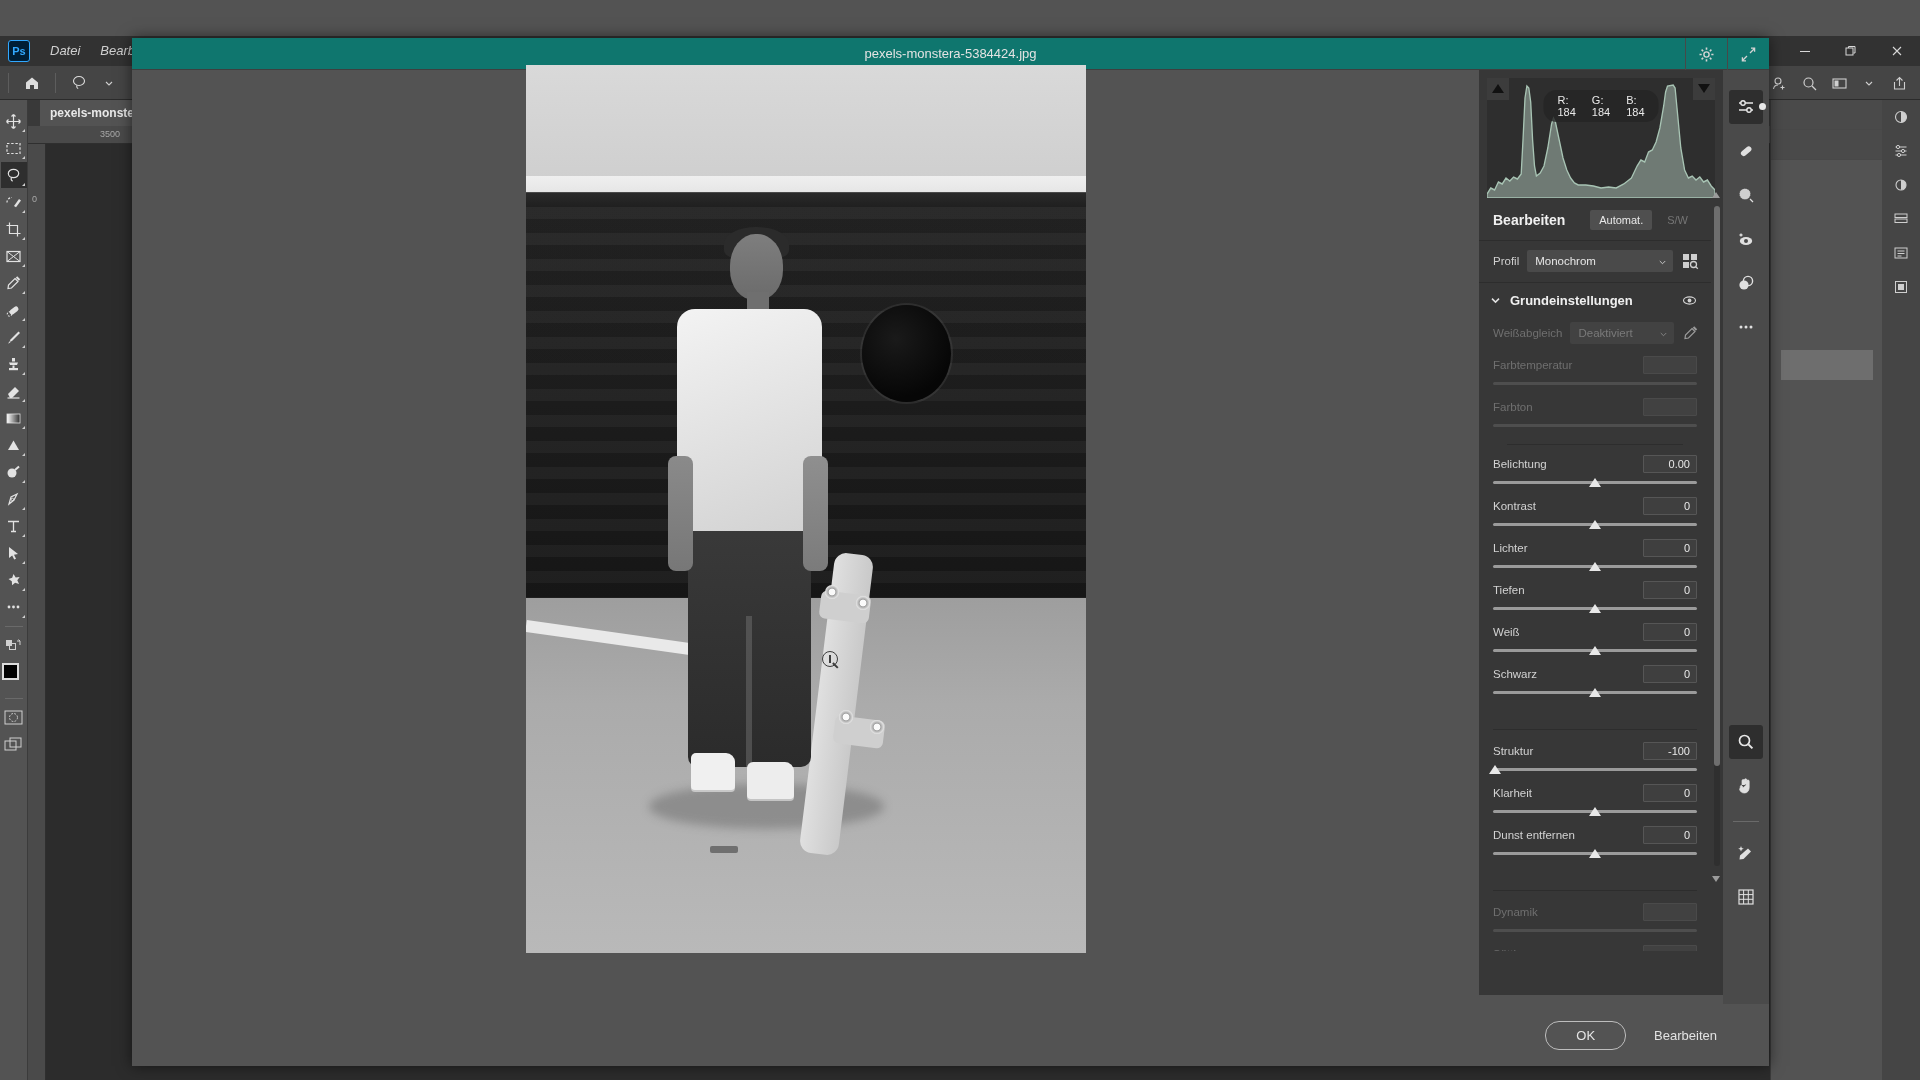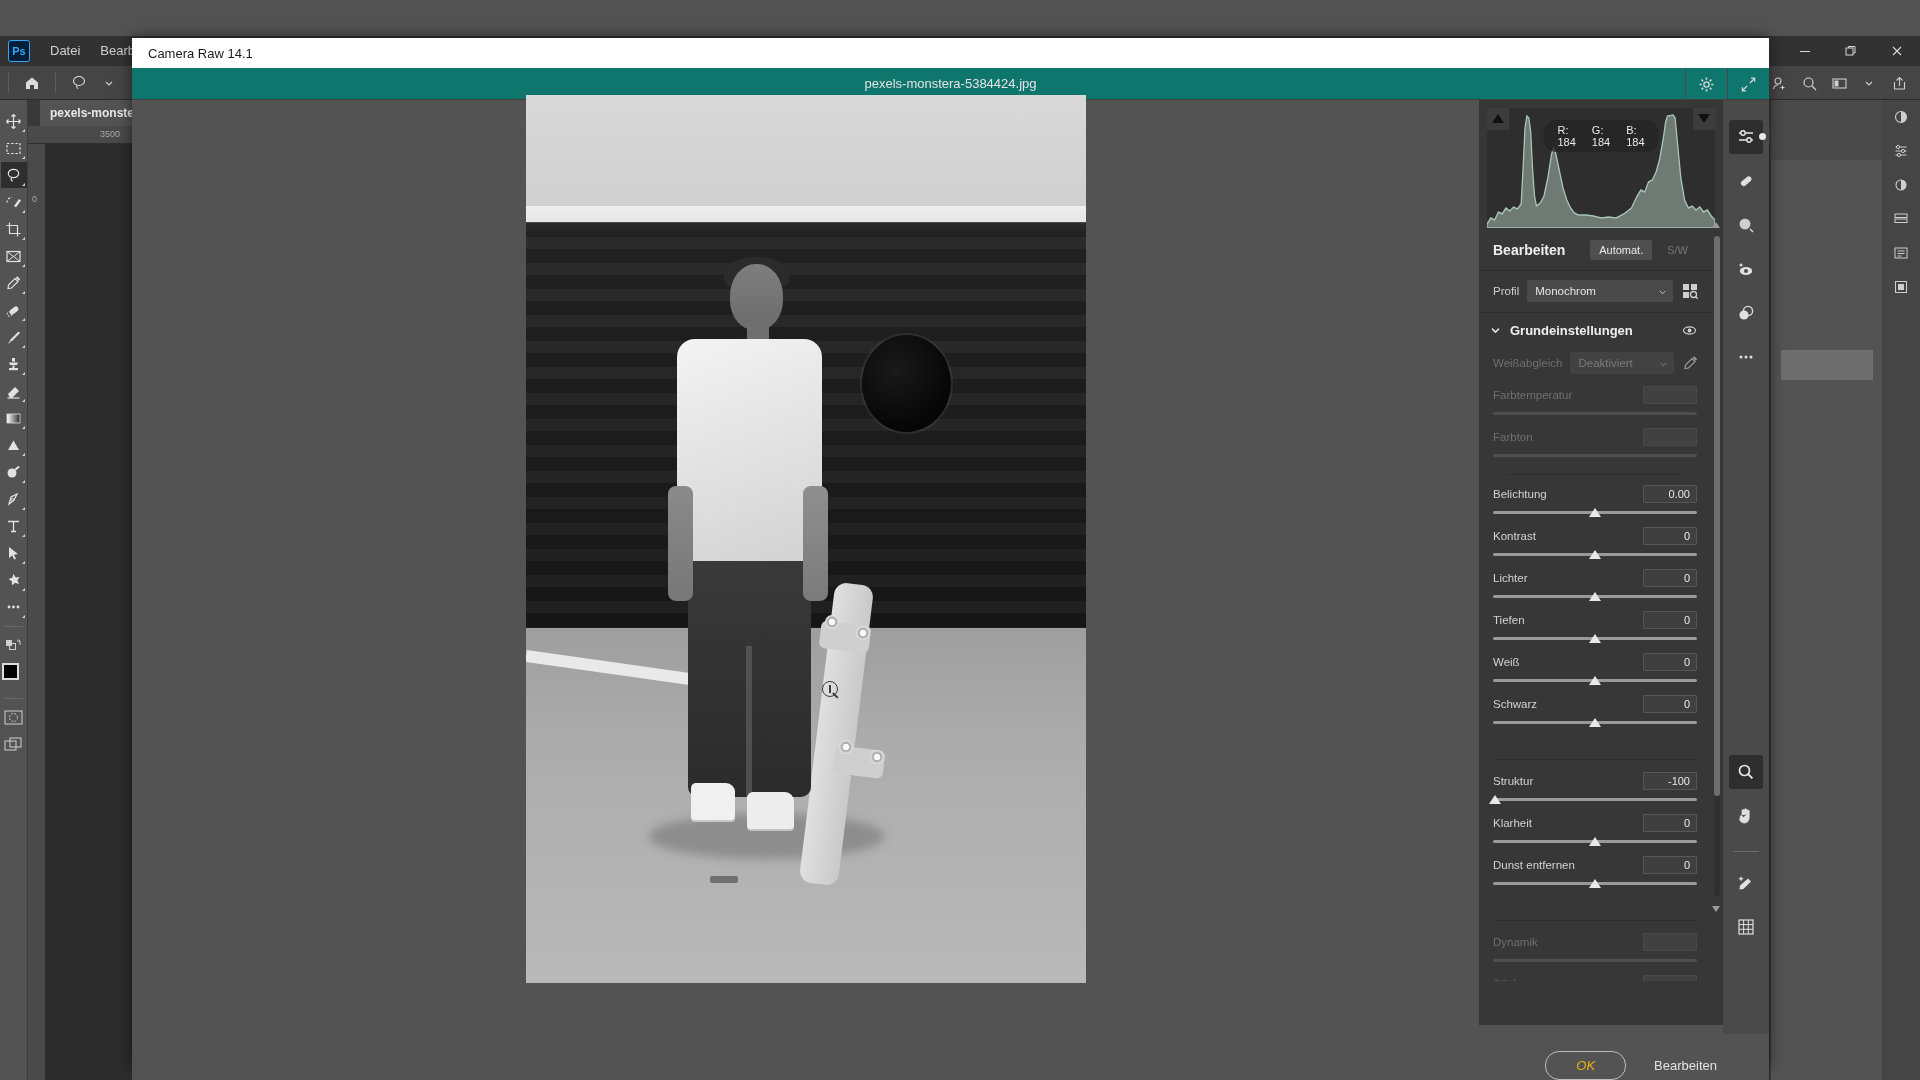--- a/index.html
+++ b/index.html
@@ -17,21 +17,21 @@
     position: absolute; top: 0; left: 0; width: 1920px; height: 30px;
     background: #323232; display: flex; align-items: center;
   }
   .ps-logo {
     width: 22px; height: 22px; margin-left: 8px; margin-right: 10px;
     background: #001e36; border: 1px solid #31a8ff; border-radius: 3px;
     color: #31a8ff; font-size: 11px; font-weight: bold;
     display: flex; align-items: center; justify-content: center;
   }
   .ps-menu-item {
-    color: #d0d0d0; font-size: 13px; padding: 0 10px; line-height: 30px;
+    color: #d0d0d0; font-size: 13px; padding: 0 10px; line-height: 30px; font-style: italic;
   }
   .win-controls {
     position: absolute; right: 0; top: 0; height: 30px; display: flex;
   }
   .win-btn {
     width: 46px; height: 30px; display: flex; align-items: center;
     justify-content: center; color: #d8d8d8; font-size: 13px;
   }
 
   .ps-optionsbar {
@@ -452,22 +452,22 @@
     border-bottom: 9px solid #e8e8e8;
   }
   .divider { height: 1px; background: #2d2d2d; margin: 12px 14px 10px; }
 
   .cr-footer {
     position: relative; height: 62px; background: #535353;
     display: flex; align-items: center; justify-content: flex-end;
     padding-right: 52px; gap: 28px;
   }
   .btn-ok {
-    color: #eab308; font-size: 13px; padding: 6px 30px;
-    border: 1px solid #bdbdbd; border-radius: 14px; font-style: italic;
+    color: #e5e5e5; font-size: 13px; padding: 6px 30px;
+    border: 1px solid #bdbdbd; border-radius: 14px;
   }
   .btn-cancel { color: #e2e2e2; font-size: 13px; }
 
   svg { display: block; }
 </style>
 </head>
 <body>
 
 <div class="root">
 
@@ -769,23 +769,20 @@
             <rect x="2.5" y="2.5" width="11" height="11" fill="none" stroke="#cfcfcf"></rect>
             <rect x="5" y="5" width="6" height="6" fill="#cfcfcf"></rect>
           </svg>
       </div>
     </div>
   </div>
 
 
   <div class="cr-dialog">
 
-    <div class="cr-titlebar">
-      <span>Camera Raw 14.1</span>
-    </div>
 
     <div class="cr-topbar">
       <div class="cr-filename">pexels-monstera-5384424.jpg</div>
       <div class="cr-topright">
         <div class="cr-topbtn">
           <svg width="17" height="17" viewBox="0 0 17 17">
               <circle cx="8.5" cy="8.5" r="2.6" fill="none" stroke="#d4d4d4" stroke-width="1.4"></circle>
               <path d="M8.5 1.5v2.2M8.5 13.3v2.2M1.5 8.5h2.2M13.3 8.5h2.2M3.6 3.6l1.6 1.6M11.8 11.8l1.6 1.6M13.4 3.6l-1.6 1.6M5.2 11.8l-1.6 1.6" stroke="#d4d4d4" stroke-width="1.6"></path>
             </svg>
         </div>

